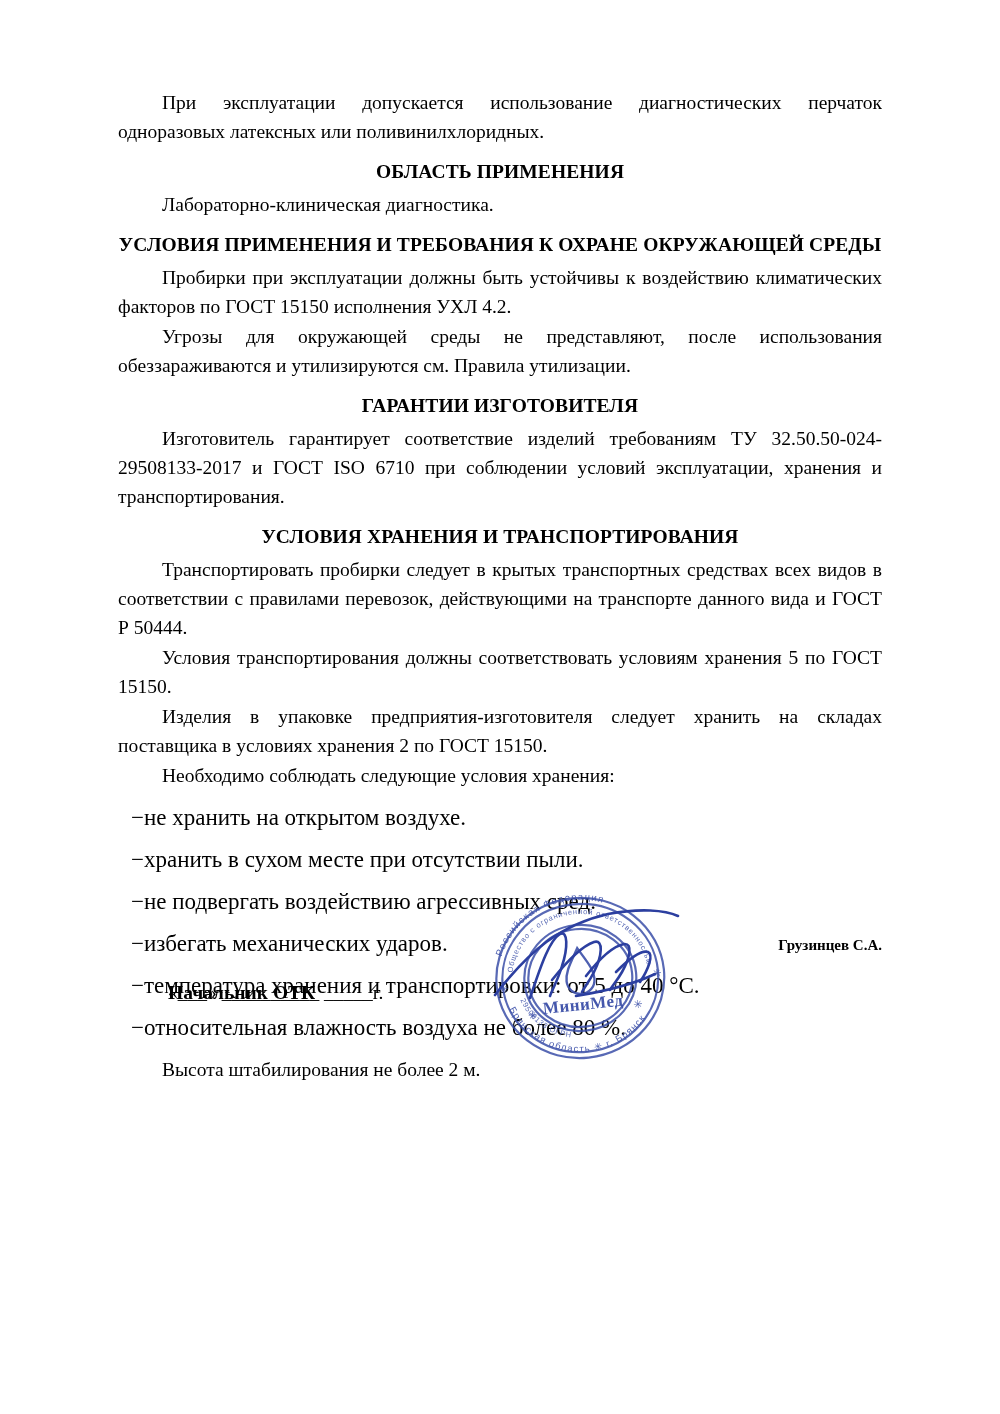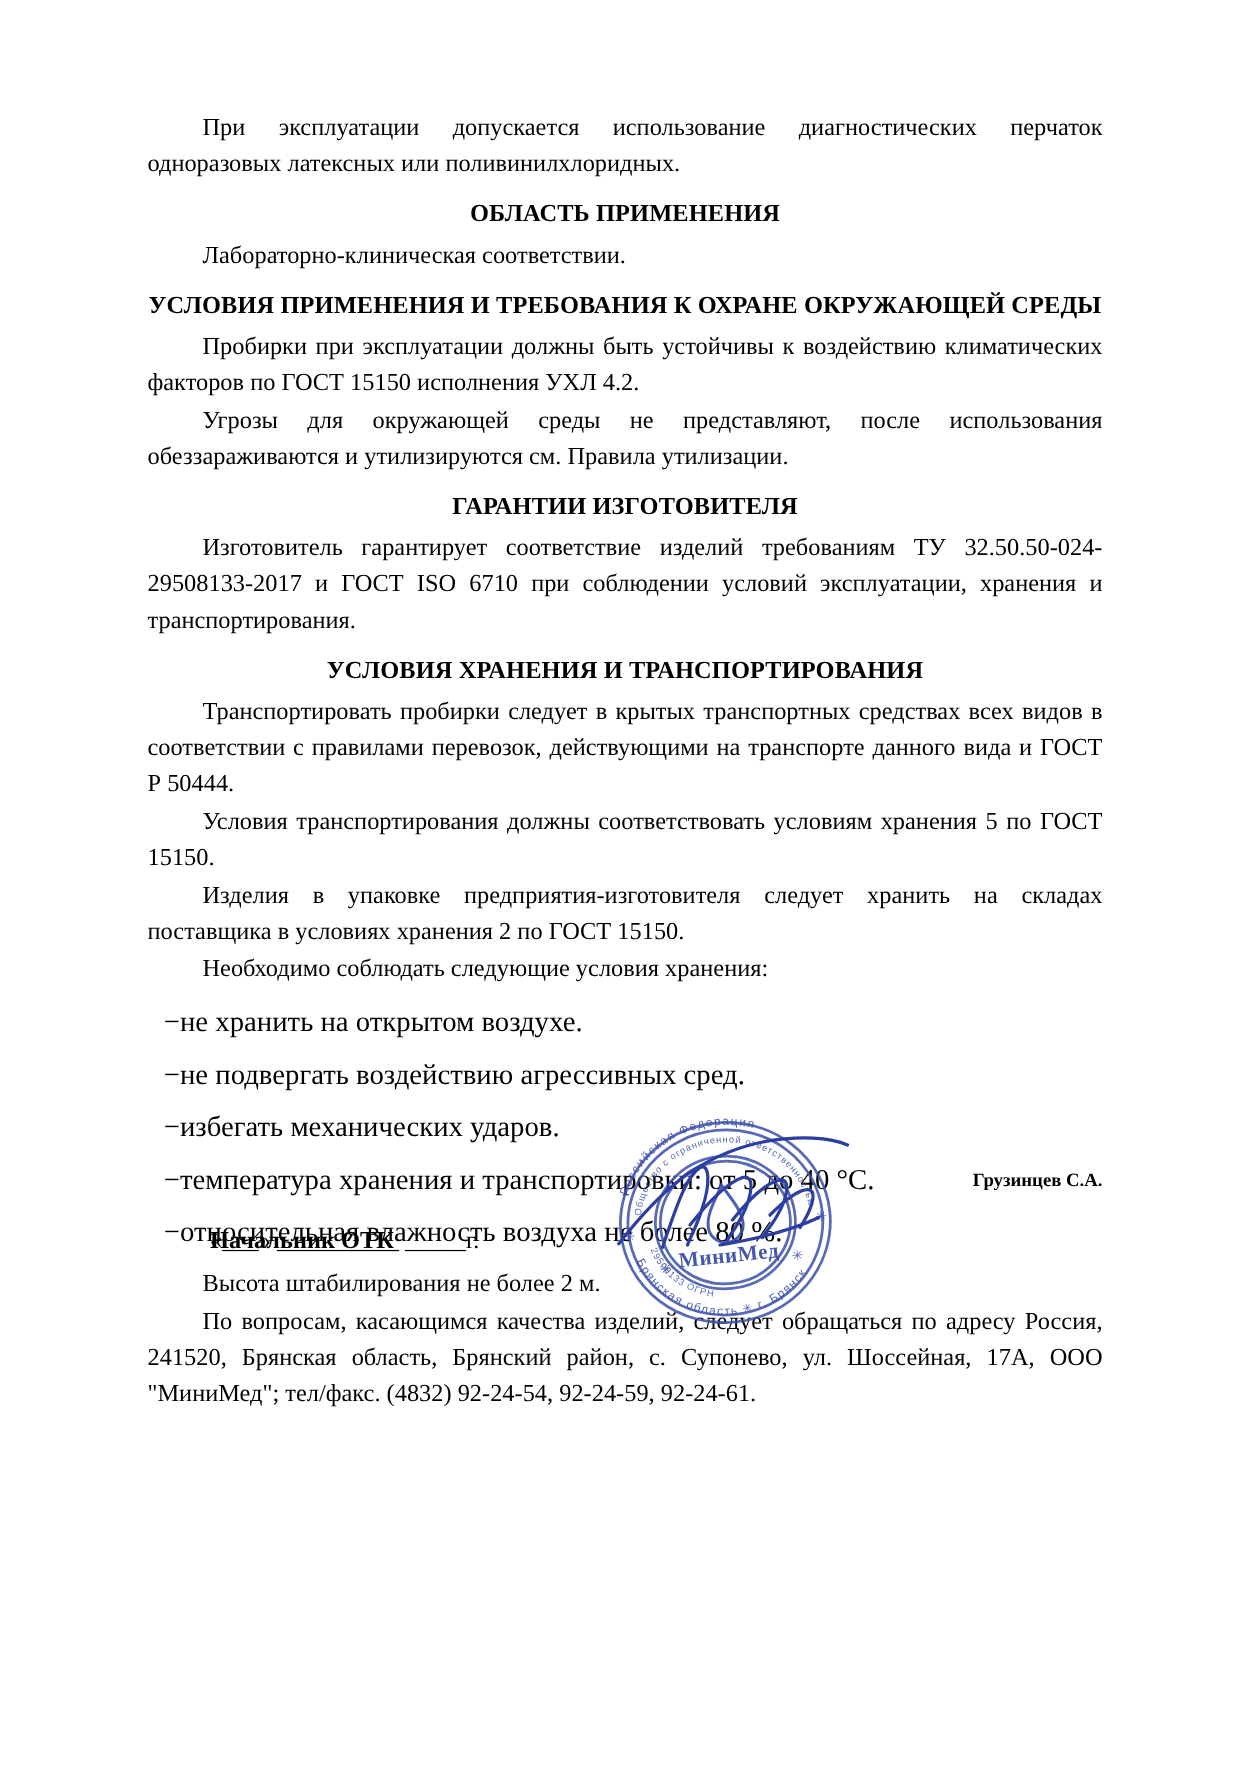--- a/index.html
+++ b/index.html
@@ -112,43 +112,43 @@
 </head>
 <body>
 
 <div class="page">
 
   <div class="content">
 
     <p class="indent">При эксплуатации допускается использование диагностических перчаток одноразовых латексных или поливинилхлоридных.</p>
 
     <h2>ОБЛАСТЬ ПРИМЕНЕНИЯ</h2>
-    <p class="indent">Лабораторно-клиническая соответствии.</p>
+    <p class="indent">Лабораторно-клиническая диагностика.</p>
 
     <h2>УСЛОВИЯ ПРИМЕНЕНИЯ И ТРЕБОВАНИЯ К ОХРАНЕ ОКРУЖАЮЩЕЙ СРЕДЫ</h2>
     <p class="indent">Пробирки при эксплуатации должны быть устойчивы к воздействию климатических факторов по ГОСТ 15150 исполнения УХЛ 4.2.</p>
     <p class="indent">Угрозы для окружающей среды не представляют, после использования обеззараживаются и утилизируются см. Правила утилизации.</p>
 
     <h2>ГАРАНТИИ ИЗГОТОВИТЕЛЯ</h2>
     <p class="indent">Изготовитель гарантирует соответствие изделий требованиям ТУ 32.50.50-024-29508133-2017 и ГОСТ ISO 6710 при соблюдении условий эксплуатации, хранения и транспортирования.</p>
 
     <h2>УСЛОВИЯ ХРАНЕНИЯ И ТРАНСПОРТИРОВАНИЯ</h2>
     <p class="indent">Транспортировать пробирки следует в крытых транспортных средствах всех видов в соответствии с правилами перевозок, действующими на транспорте данного вида и ГОСТ Р 50444.</p>
     <p class="indent">Условия транспортирования должны соответствовать условиям хранения 5 по ГОСТ 15150.</p>
     <p class="indent">Изделия в упаковке предприятия-изготовителя следует хранить на складах поставщика в условиях хранения 2 по ГОСТ 15150.</p>
     <p class="indent">Необходимо соблюдать следующие условия хранения:</p>
 
     <p class="dash-line">−не хранить на открытом воздухе.</p>
+    <p class="dash-line">−хранить в сухом месте при отсутствии пыли.</p>
     <p class="dash-line">−не подвергать воздействию агрессивных сред.</p>
     <p class="dash-line">−избегать механических ударов.</p>
     <p class="dash-line">−температура хранения и транспортировки: от 5 до 40 °С.</p>
     <p class="dash-line">−относительная влажность воздуха не более 80 %.</p>
 
     <p class="indent">Высота штабилирования не более 2 м.</p>
-    <p class="indent">По вопросам, касающимся качества изделий, следует обращаться по адресу Россия, 241520, Брянская область, Брянский район, с. Супонево, ул. Шоссейная, 17А, ООО "МиниМед"; тел/факс. (4832) 92-24-54, 92-24-59, 92-24-61.</p>
 
   </div>
 
   <div class="sig-block">
     <div class="sig-left">Начальник ОТК</div>
     <div class="sig-date">«___» __________  _____г.</div>
     <div class="sig-right">Грузинцев С.А.</div>
   </div>
 
   <div class="stamp-wrap">

